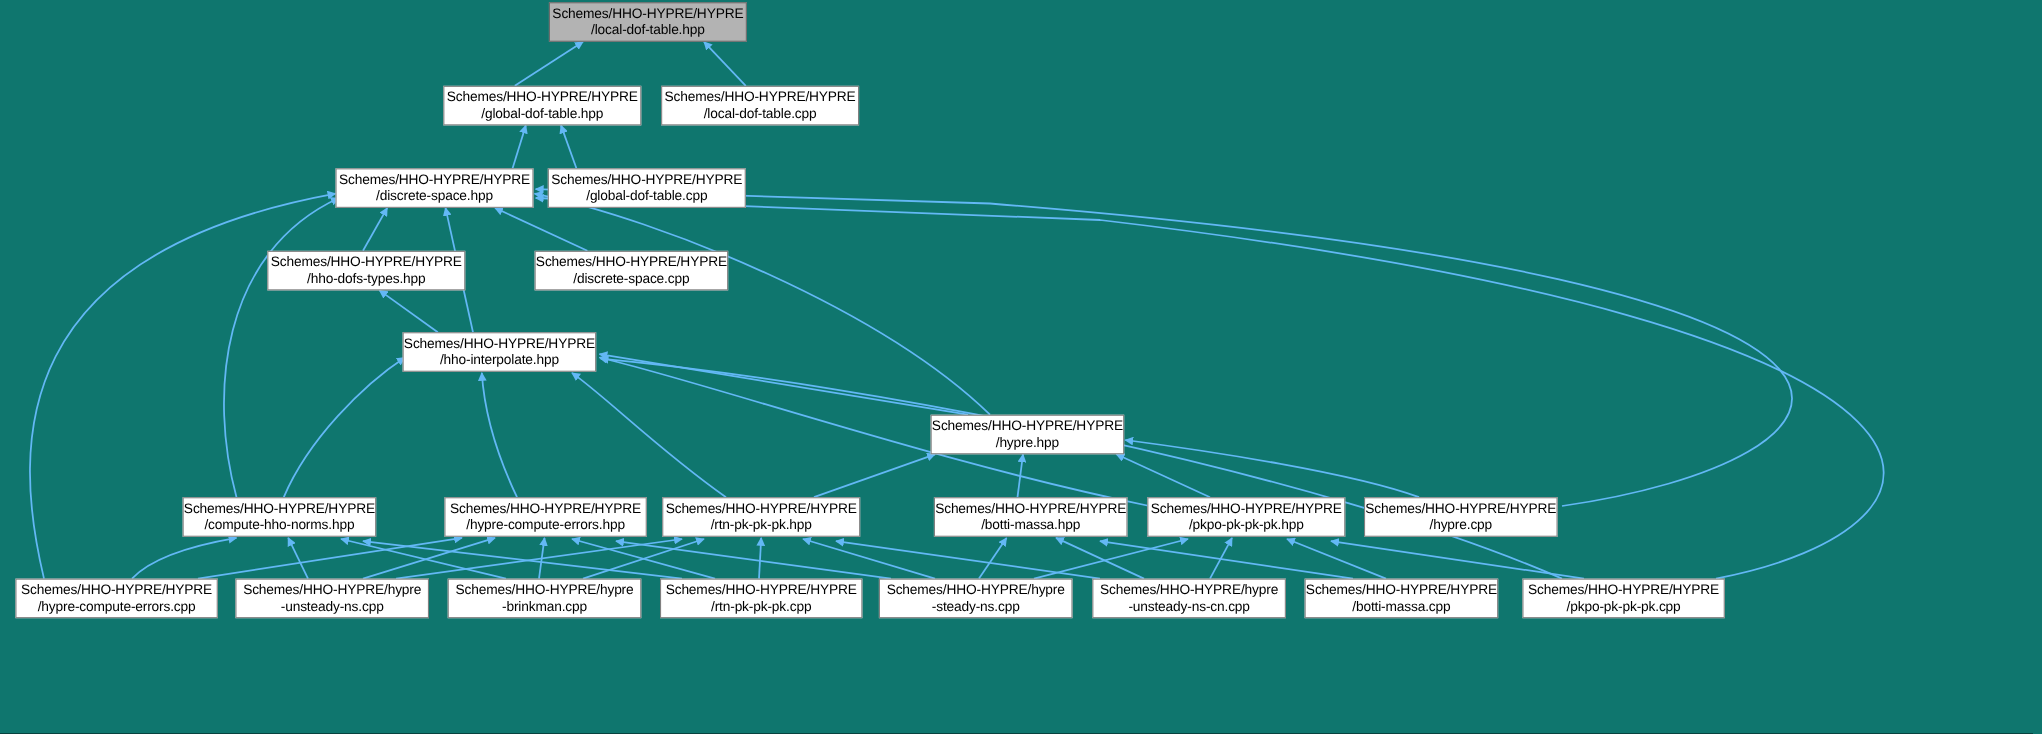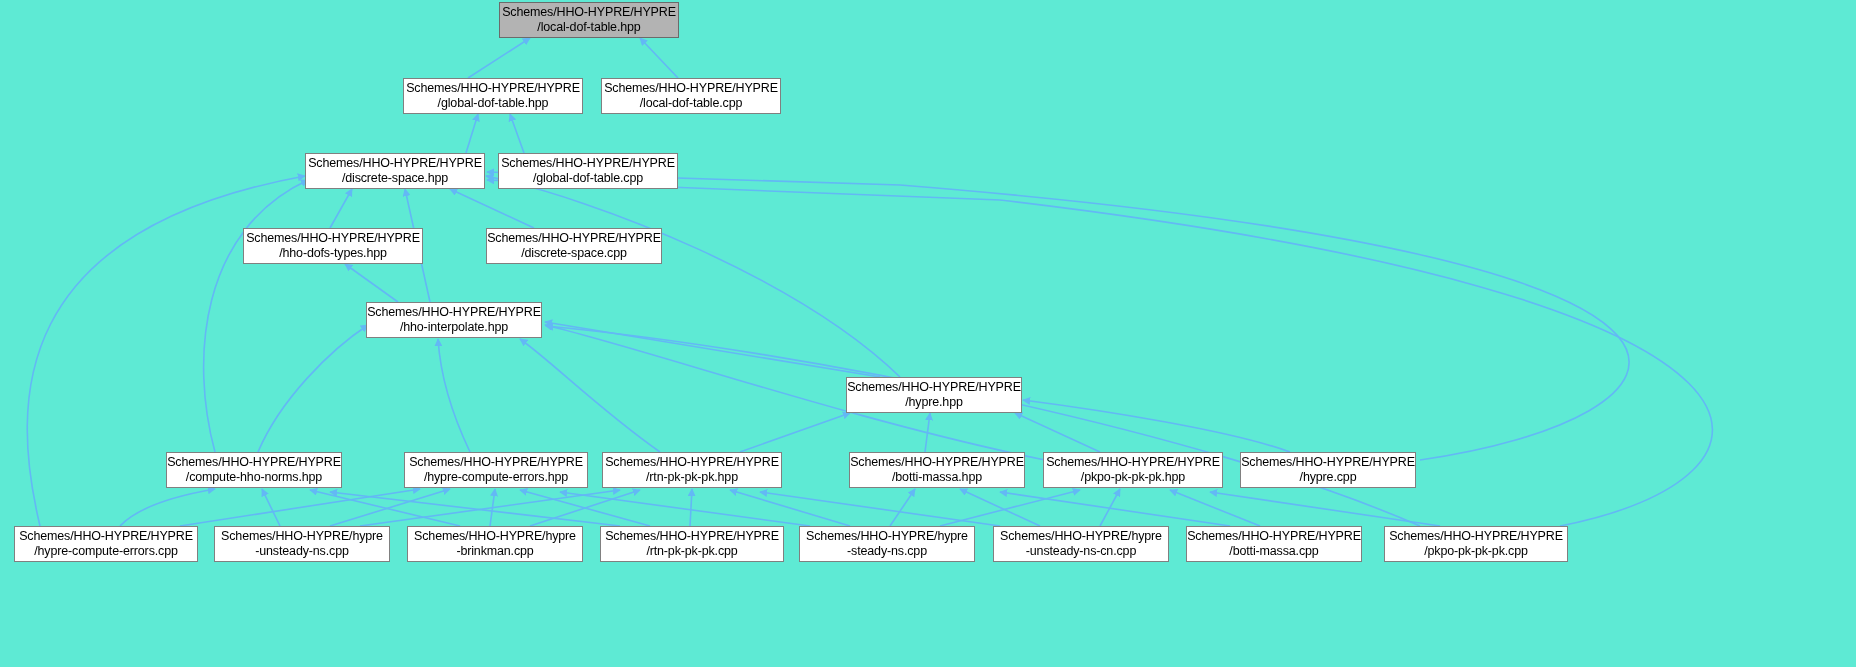--- a/index.html
+++ b/index.html
@@ -5,21 +5,21 @@
 <style>
   html, body {
     margin: 0;
     padding: 0;
     background: #000000;
   }
   #canvas {
     position: relative;
     width: 1856px;
     height: 667px;
-    background: #5eead4;
+    background: #0f766e;
     overflow: hidden;
     font-family: "Liberation Sans", sans-serif;
   }
   #edges {
     position: absolute;
     left: 0;
     top: 0;
     width: 1856px;
     height: 667px;
     pointer-events: none;

